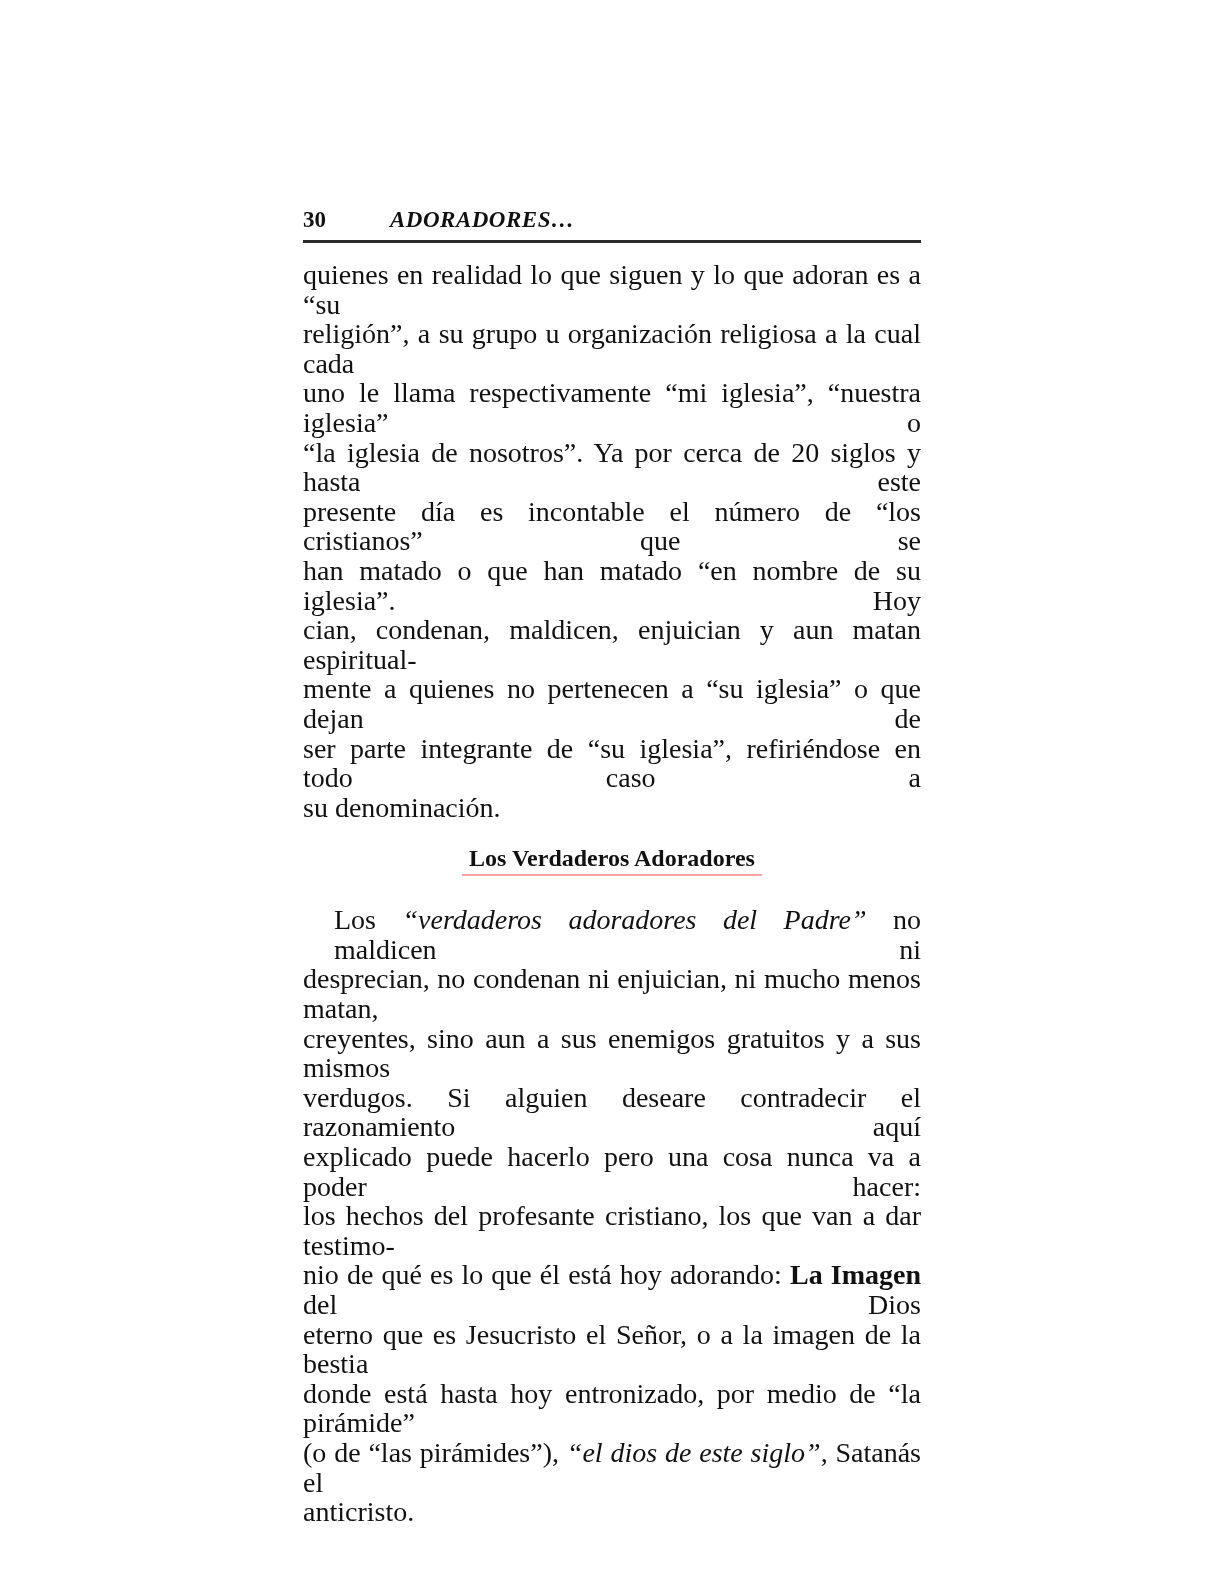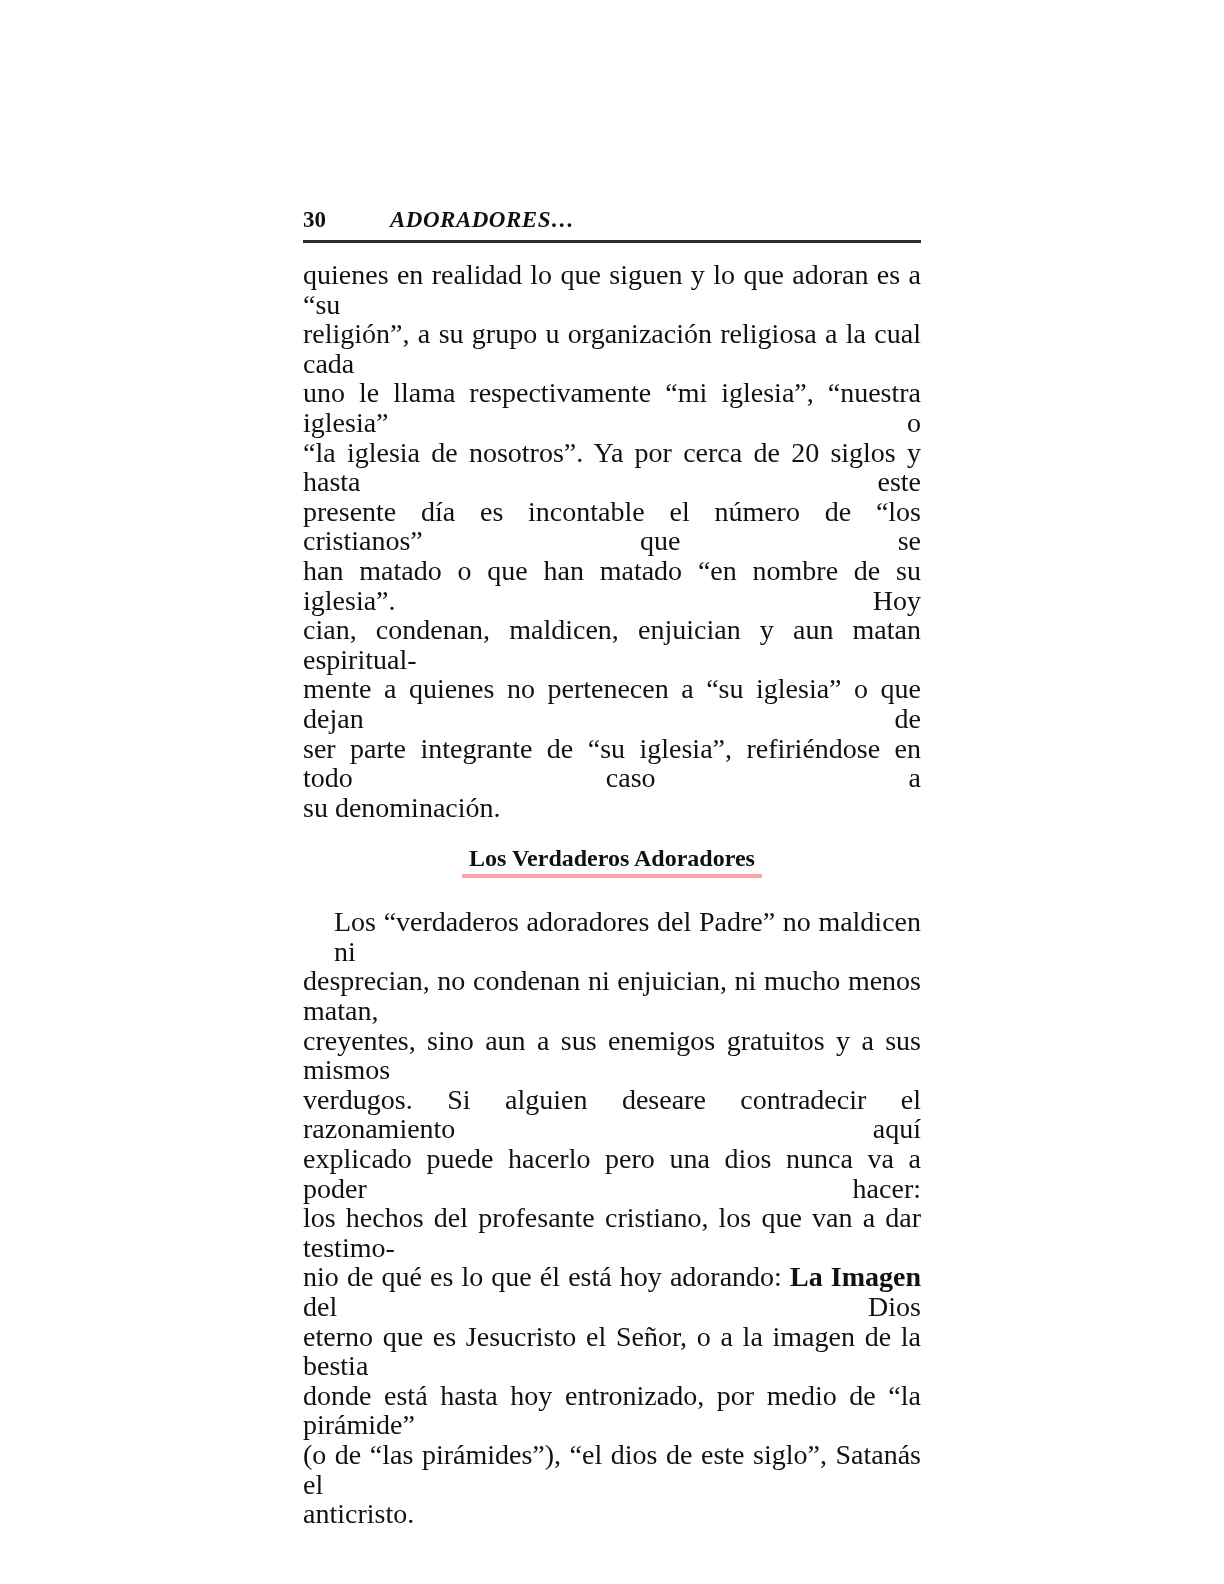--- a/index.html
+++ b/index.html
@@ -64,24 +64,24 @@
   .section-heading {
     margin-top: 21px;
     margin-bottom: 29px;
     text-align: center;
     font-size: 24px;
     line-height: 30px;
   }
   .section-heading .heading-text {
     display: inline-block;
     font-weight: bold;
-    border-bottom: 4px solid #fca5a5;
+    border-bottom: 2px solid #fca5a5;
     padding: 0 7px 1px 7px;
   }
-  .italic-run { }
+  .italic-run { font-style: italic; }
   .bold-run { font-weight: bold; }
 </style>
 </head>
 <body>
 
 <div class="page">
   <div class="content">
 
     <div class="page-header">
       <span class="page-number">30</span>
@@ -103,21 +103,21 @@
 
     <div class="section-heading">
       <span class="heading-text">Los Verdaderos Adoradores</span>
     </div>
 
     <div class="paragraph para-2">
       <div class="line indent"><span>Los </span><span class="italic-run">“verdaderos adoradores del Padre”</span><span> no maldicen ni</span></div>
       <div class="line">desprecian, no condenan ni enjuician, ni mucho menos matan,</div>
       <div class="line">creyentes, sino aun a sus enemigos gratuitos y a sus mismos</div>
       <div class="line">verdugos.  Si alguien deseare contradecir el razonamiento aquí</div>
-      <div class="line">explicado puede hacerlo pero una dios nunca va a poder hacer:</div>
+      <div class="line">explicado puede hacerlo pero una cosa nunca va a poder hacer:</div>
       <div class="line">los hechos del profesante cristiano, los que van a dar testimo-</div>
       <div class="line"><span>nio de qué es lo que él está hoy adorando: </span><span class="bold-run">La Imagen</span><span> del Dios</span></div>
       <div class="line">eterno que es Jesucristo el Señor, o a la imagen de la bestia</div>
       <div class="line">donde está hasta hoy entronizado, por medio de “la pirámide”</div>
       <div class="line"><span>(o de “las pirámides”), </span><span class="italic-run">“el dios de este siglo”</span><span>, Satanás el</span></div>
       <div class="line last-line">anticristo.</div>
     </div>
 
   </div>
 </div>

